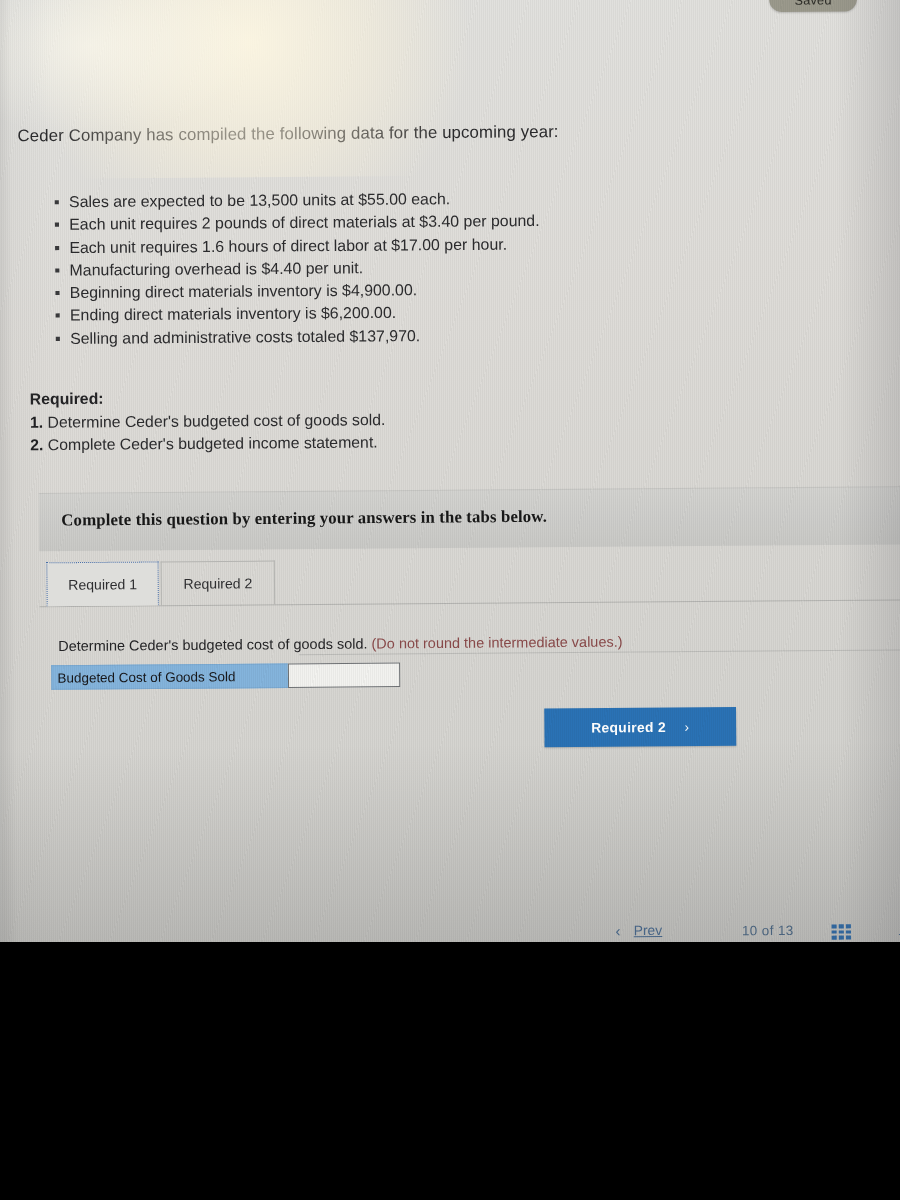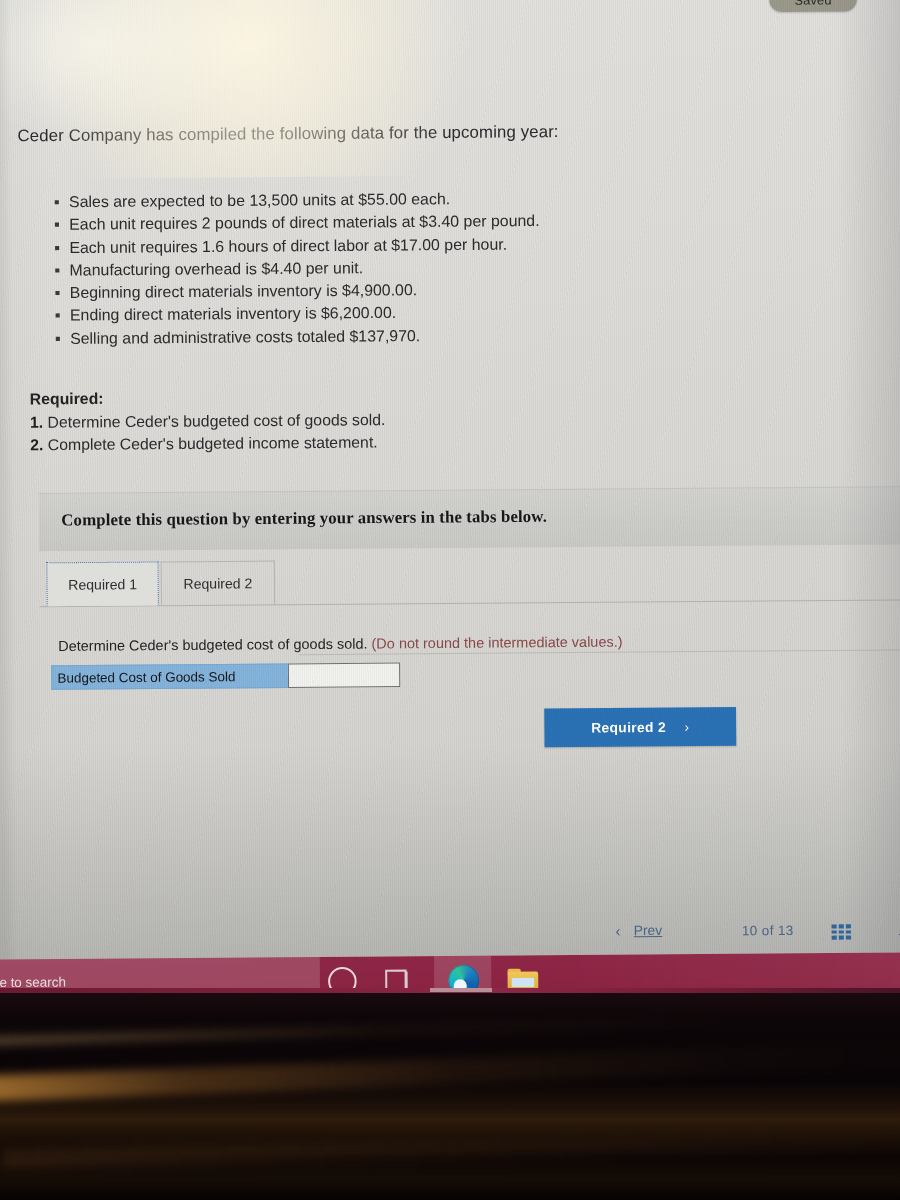--- a/index.html
+++ b/index.html
@@ -14,21 +14,21 @@
     overflow: hidden;
     font-family: "Liberation Sans", sans-serif;
     position: relative;
   }
 
   
   #photo {
     position: absolute;
     inset: 0;
     width: 900px;
-    height: 1200px;
+    height: 942px;
     overflow: hidden;
     background: #7f1d1d;
   }
 
   
   #screen {
     position: absolute;
     left: 0;
     top: 0;
     width: 900px;

